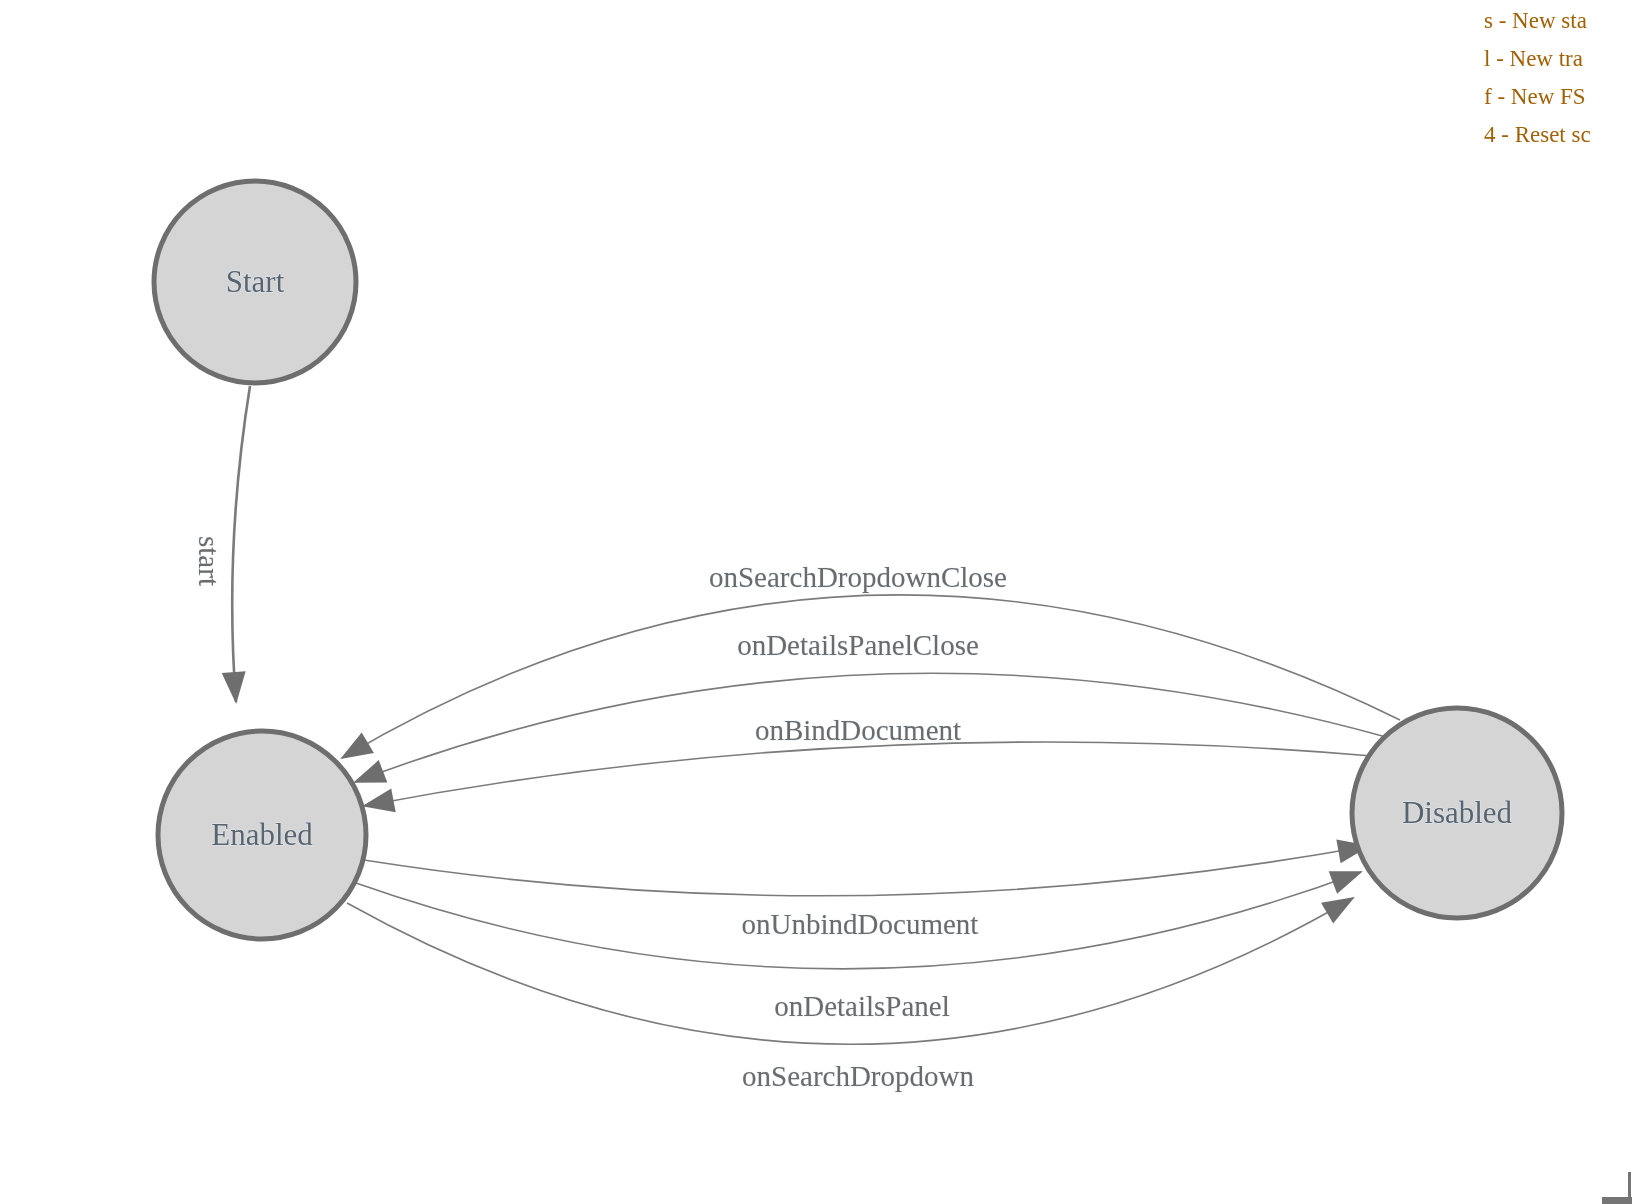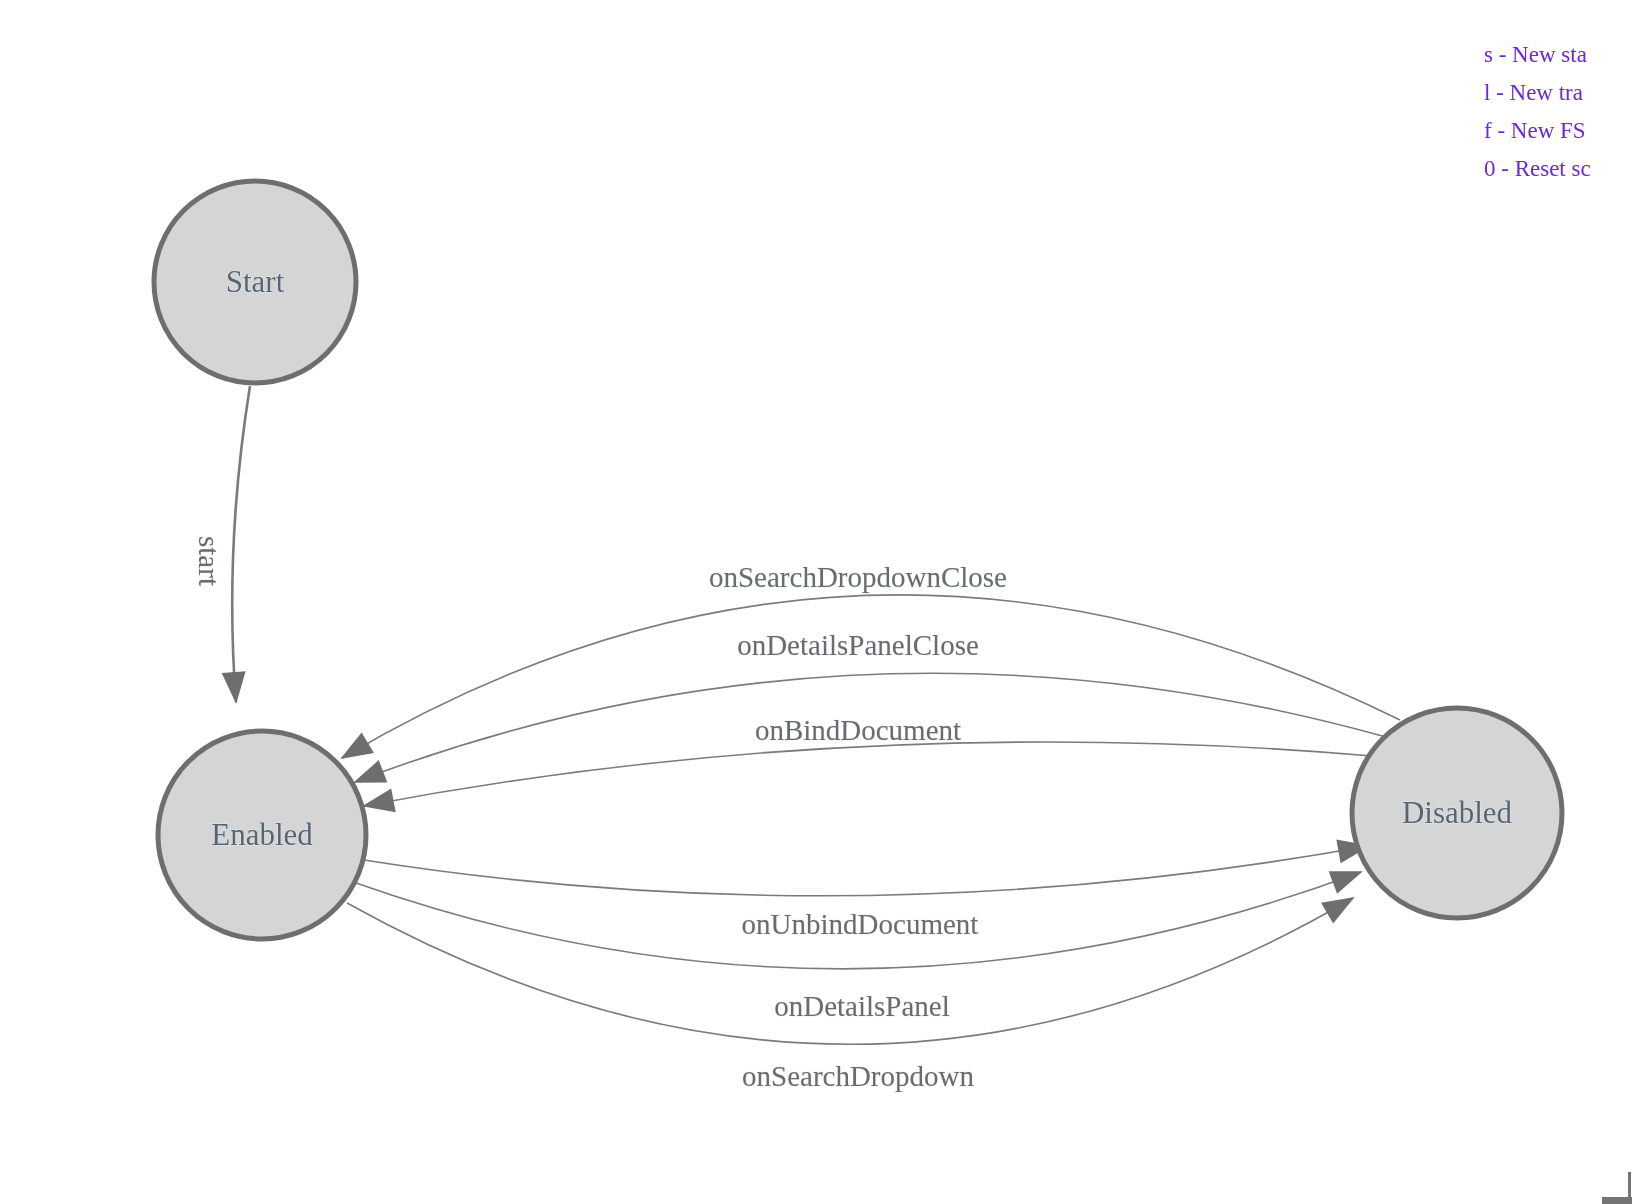--- a/index.html
+++ b/index.html
@@ -18,23 +18,22 @@
     position: absolute;
     left: 0;
     top: 0;
   }
   .legend {
     position: absolute;
     left: 1484px;
     top: 2px;
     font-size: 23px;
     line-height: 38px;
-    color: #6d28d9;
+    color: #a16207;
     white-space: nowrap;
-    margin-top: 34px;
   }
   .legend div { white-space: nowrap; }
   circle.state {
     fill: #d5d5d5;
     stroke: #6e6e6e;
     stroke-width: 5px;
   }
   .edge {
     fill: none;
     stroke: #7b7b7b;
@@ -79,21 +78,21 @@
     background: #757575;
   }
 </style>
 </head>
 <body>
 
 <div class="legend">
   <div>s - New sta</div>
   <div>l - New tra</div>
   <div>f - New FS</div>
-  <div>0 - Reset sc</div>
+  <div>4 - Reset sc</div>
 </div>
 
 <svg class="canvas-svg" width="1632" height="1204" viewBox="0 0 1632 1204">
   <defs>
     <marker id="arrowhead" markerUnits="userSpaceOnUse" markerWidth="38" markerHeight="30" refX="31" refY="13" orient="auto">
       <path d="M1 1 L33 13 L1 25 Z" fill="#6e6e6e"></path>
     </marker>
   </defs>
 
   <path class="edge edge-start" d="M 250 386 Q 224 548 236 702" marker-end="url(#arrowhead)"></path>

